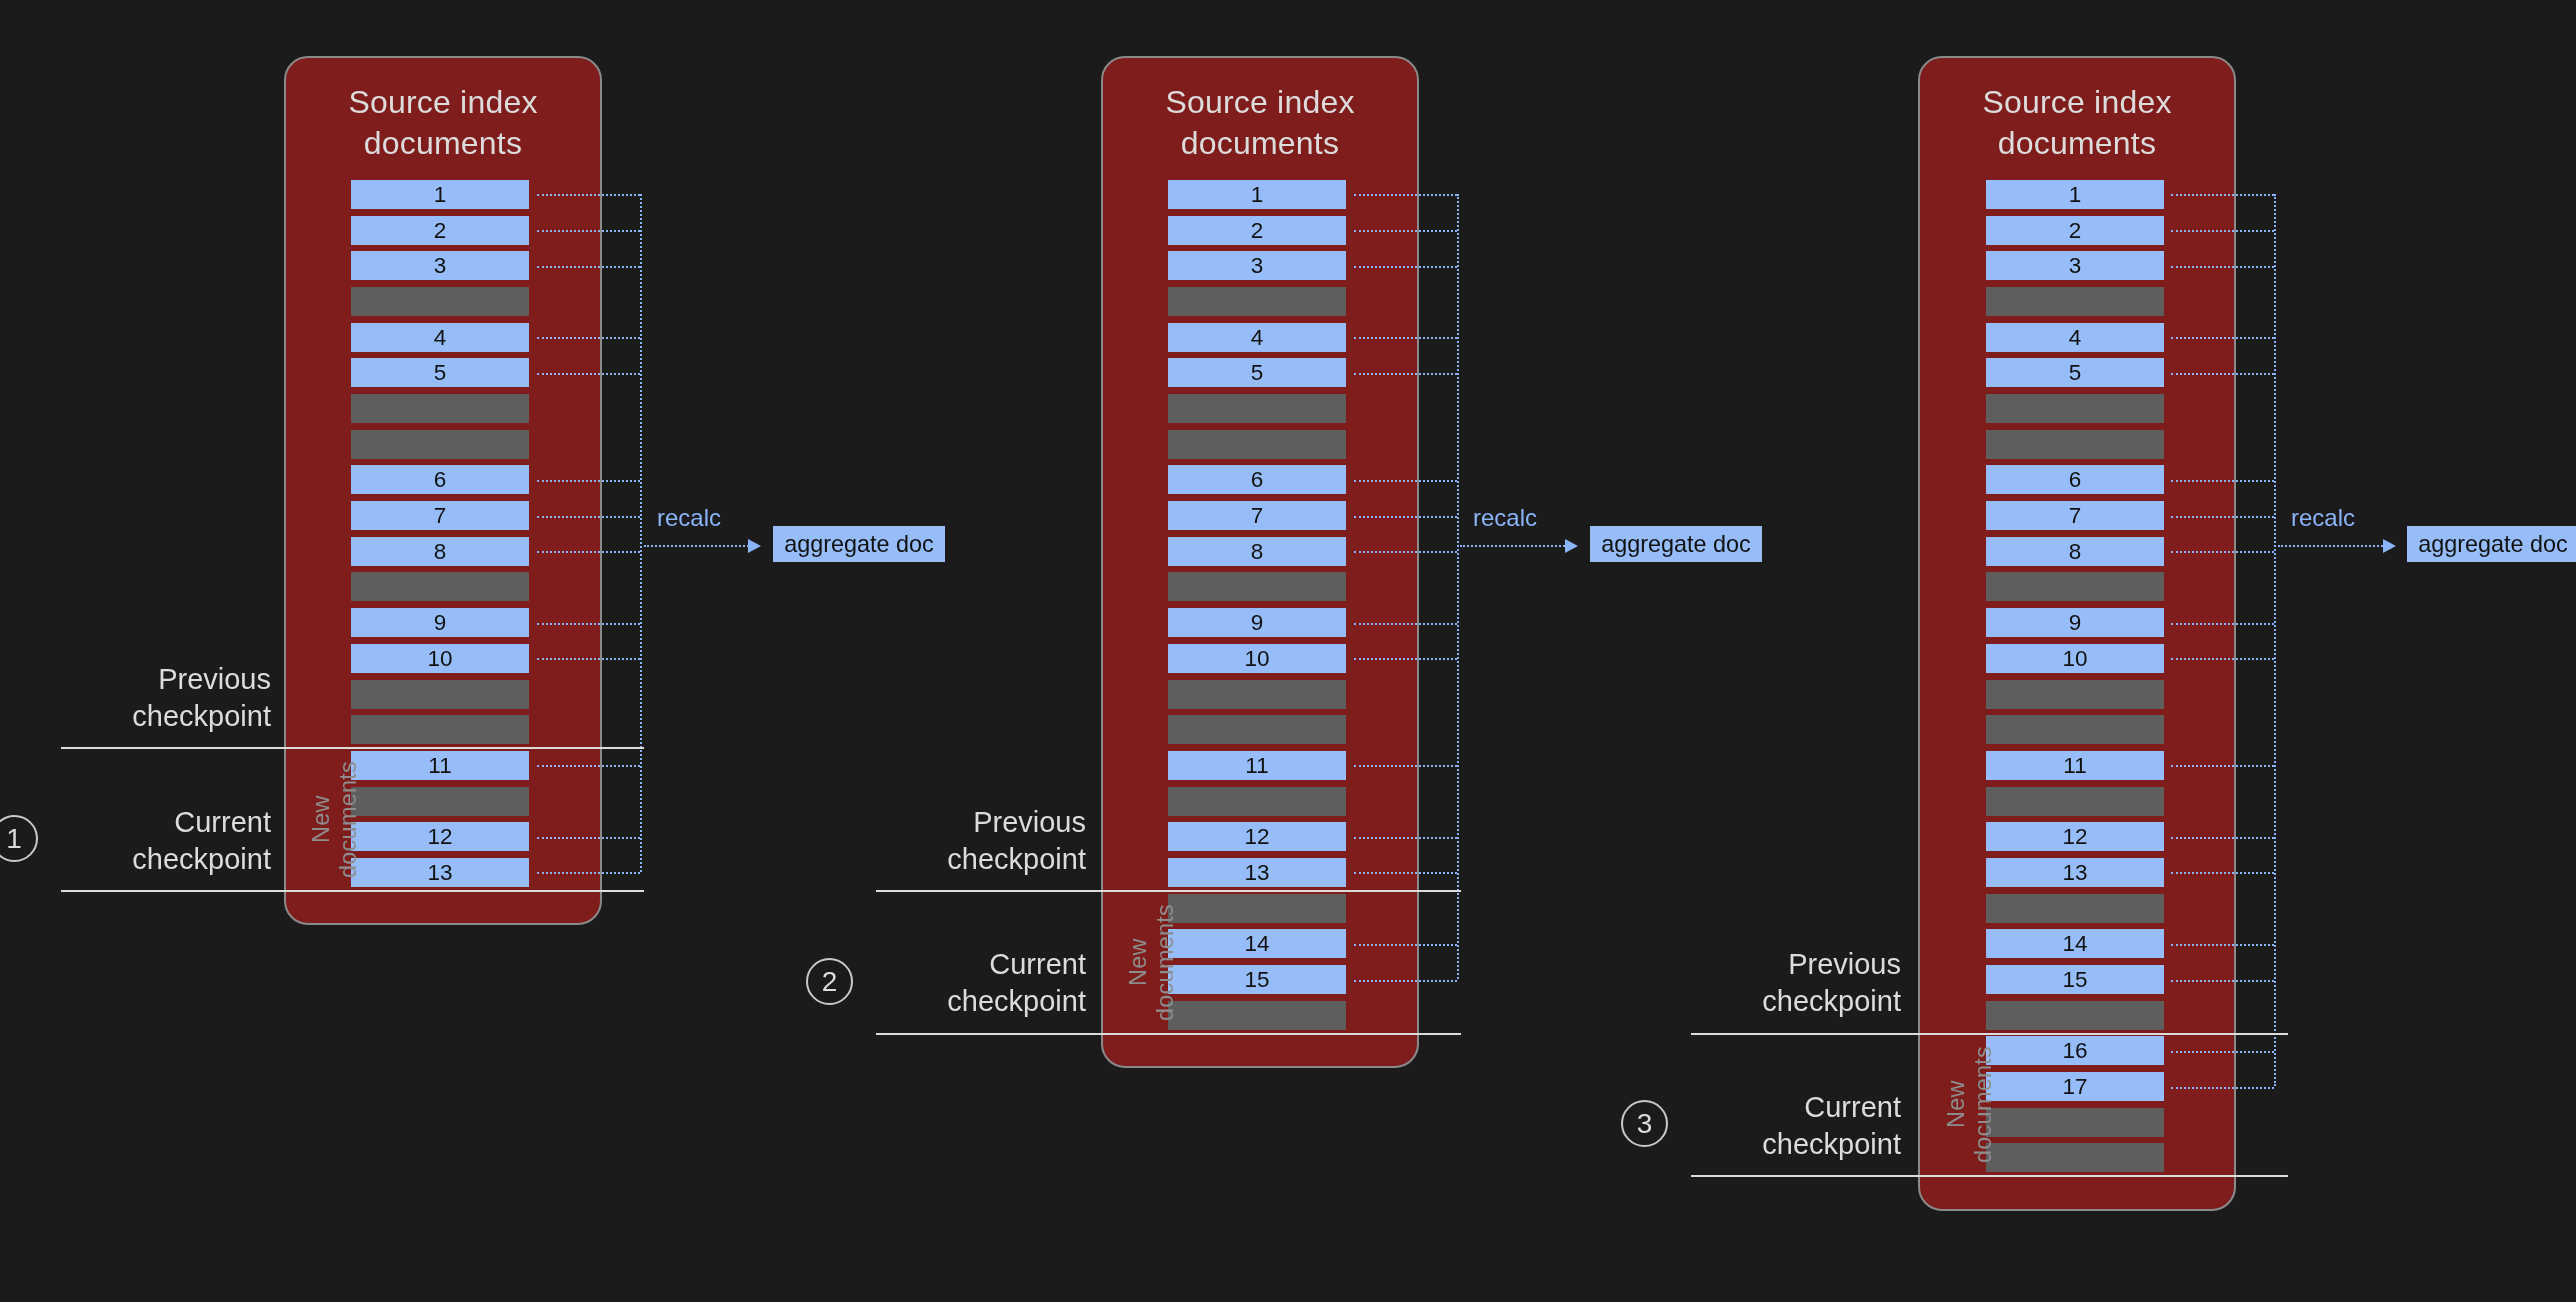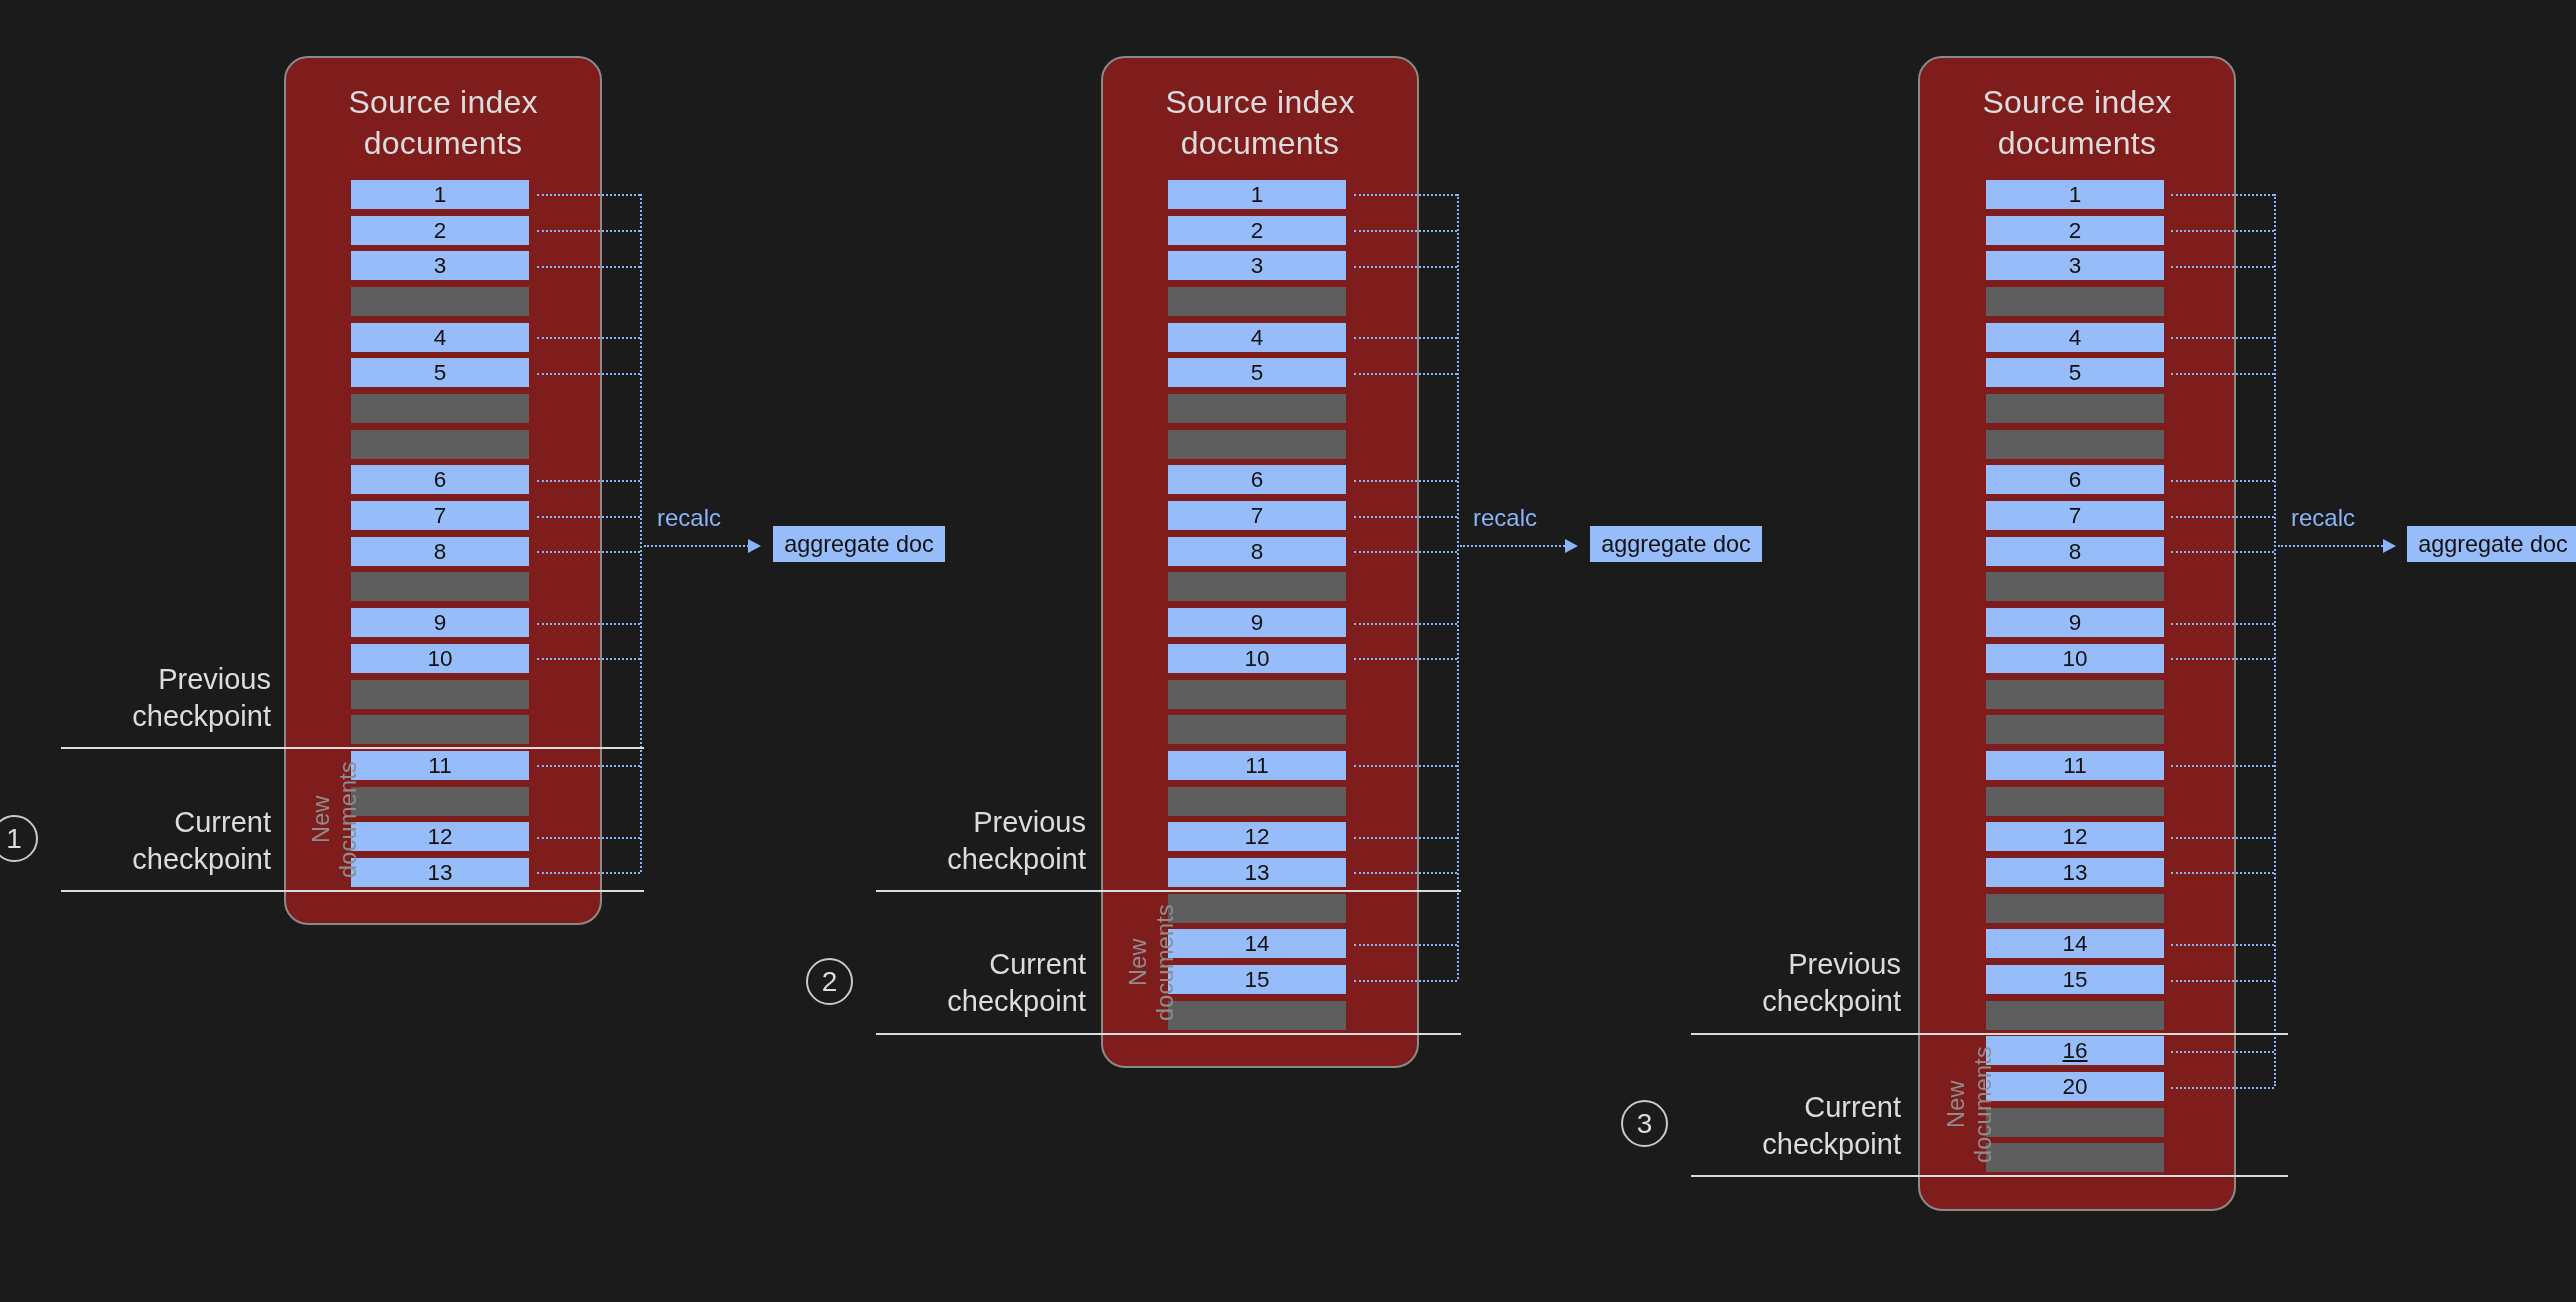--- a/index.html
+++ b/index.html
@@ -355,26 +355,26 @@
     <div class="row gap" style="left: 1986px; top: 894px; width: 178px;"></div>
     <div class="row doc" style="left: 1986px; top: 929px; width: 178px;">
       <span>14</span>
     </div>
     <div class="dot-h" style="left: 2171px; top: 944px; width: 103px;"></div>
     <div class="row doc" style="left: 1986px; top: 965px; width: 178px;">
       <span>15</span>
     </div>
     <div class="dot-h" style="left: 2171px; top: 980px; width: 103px;"></div>
     <div class="row gap" style="left: 1986px; top: 1001px; width: 178px;"></div>
-    <div class="row doc" style="left: 1986px; top: 1036px; width: 178px; text-decoration: underline;">
+    <div class="row doc" style="left: 1986px; top: 1036px; width: 178px;">
       <span>16</span>
     </div>
     <div class="dot-h" style="left: 2171px; top: 1051px; width: 103px;"></div>
     <div class="row doc" style="left: 1986px; top: 1072px; width: 178px;">
-      <span>20</span>
+      <span>17</span>
     </div>
     <div class="dot-h" style="left: 2171px; top: 1087px; width: 103px;"></div>
     <div class="row gap" style="left: 1986px; top: 1108px; width: 178px;"></div>
     <div class="row gap" style="left: 1986px; top: 1143px; width: 178px;"></div>
     <div class="dot-v" style="left: 2274px; top: 194px; height: 892px;"></div>
     <div class="arrow-line" style="left: 2278px; top: 545px; width: 105px;"></div>
     <div class="arrow-head" style="left: 2383px; top: 539px;"></div>
     <div class="recalc" style="left: 2291px; top: 504px;">recalc</div>
     <div class="aggdoc" style="left: 2407px; top: 526px;">aggregate doc</div>
     <div class="cp-line" style="left: 1691px; top: 1033px; width: 597px;"></div>

